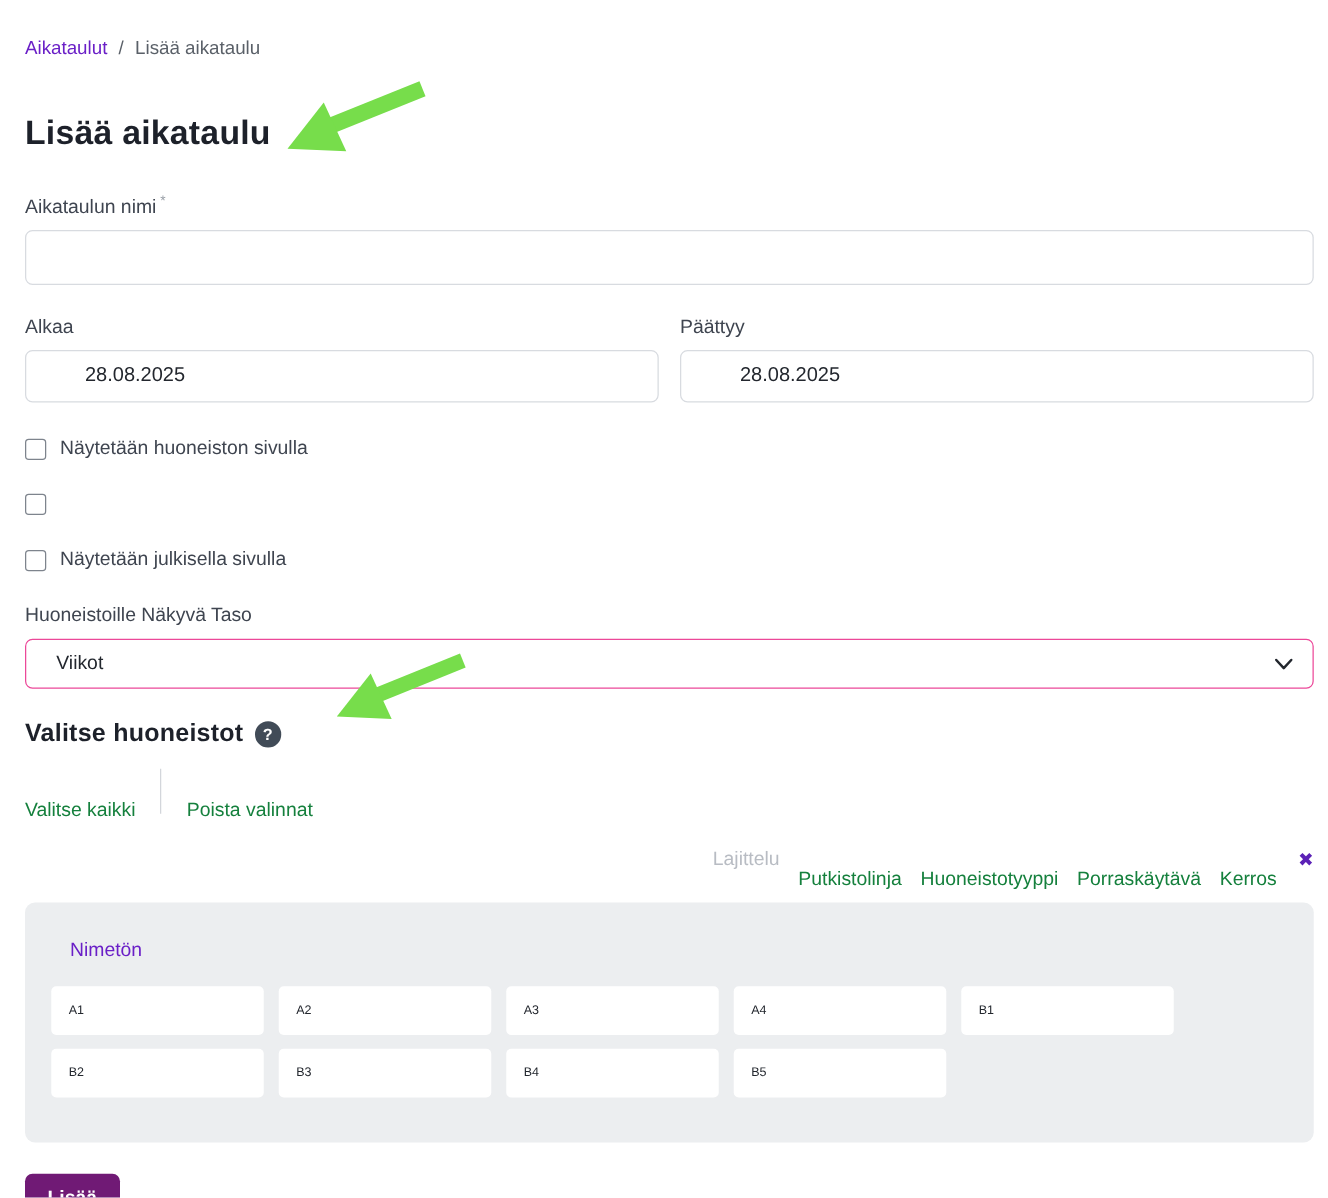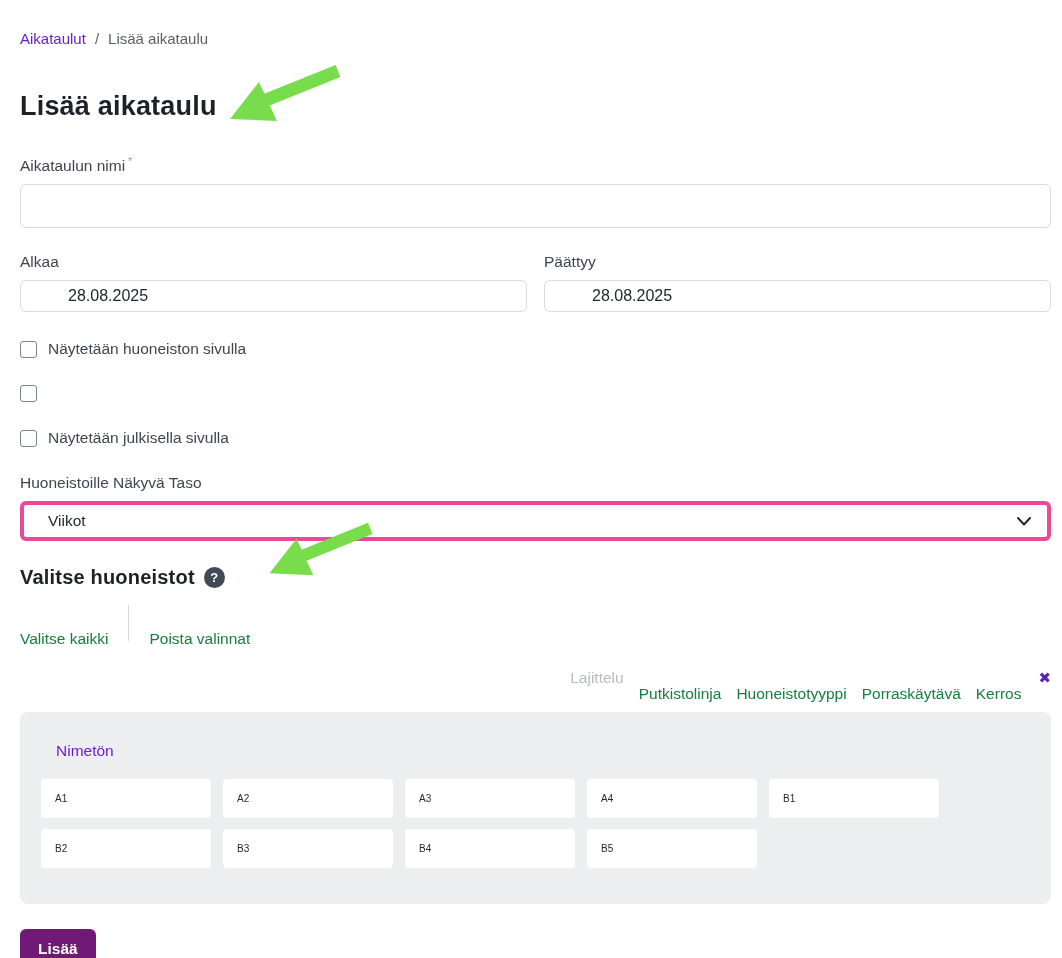--- a/index.html
+++ b/index.html
@@ -28,34 +28,34 @@
   .field-label sup { color: #9aa0a8; font-size: 11px; margin-left: 3px; }
   input.text-input {
     display: block; margin-top: 9px; width: 100%; height: 44px;
     border: 1px solid #d8dbe0; border-radius: 6px; background: #fff;
     font-size: 16px; padding: 0 14px; color: #23272e; outline: none;
     font-family: inherit;
   }
   .dates-row { display: flex; gap: 17px; margin-top: 25px; }
   .dates-row .date-col { flex: 1; min-width: 0; }
   .dates-row .field-label { margin-top: 0; }
-  .dates-row input.text-input { height: 32px; padding-left: 47px; }
+  .dates-row input.text-input { height: 42px; padding-left: 47px; }
 
   
   .checkbox-group { margin-top: 28px; }
   .checkbox-row { display: flex; align-items: center; gap: 11px; margin-bottom: 27px; font-size: 15.5px; color: #3f4550; }
   input.cbx {
     appearance: none; -webkit-appearance: none; margin: 0;
     width: 17px; height: 17px; border: 1.5px solid #7e848d;
     border-radius: 3px; background: #fff; flex: 0 0 auto; cursor: pointer;
   }
 
   
   .select-box {
-    margin-top: 9px; height: 40px; border: 4px solid #ec4899; border-radius: 6px;
+    margin-top: 9px; height: 40px; border: 1px solid #ec4899; border-radius: 6px;
     display: flex; align-items: center; justify-content: space-between;
     padding: 0 15px 0 24px; font-size: 15.5px; color: #23272e; cursor: pointer;
     background: #fff;
   }
   .chevron { width: 16px; height: 16px; display: block; }
 
   
   .section-heading-row { margin-top: 25px; display: flex; align-items: center; gap: 9px; }
   h2.section-heading { margin: 0; font-size: 20px; font-weight: 800; color: #1d212a; letter-spacing: 0.2px; }
   .help-circle {

